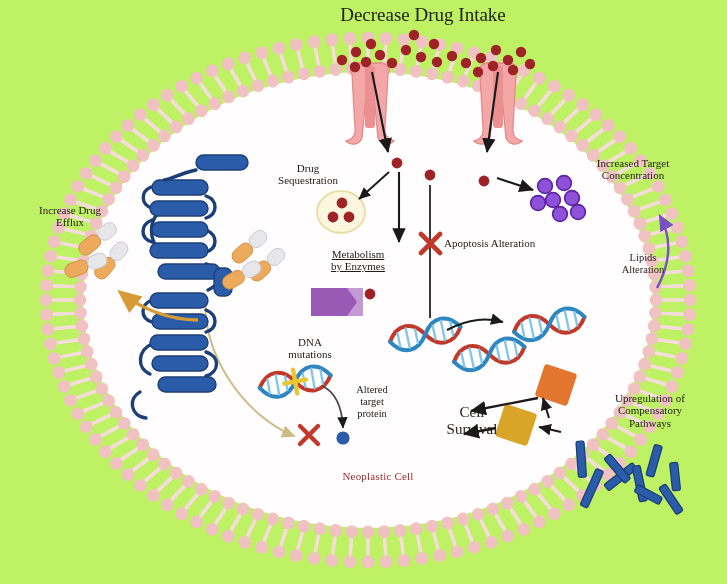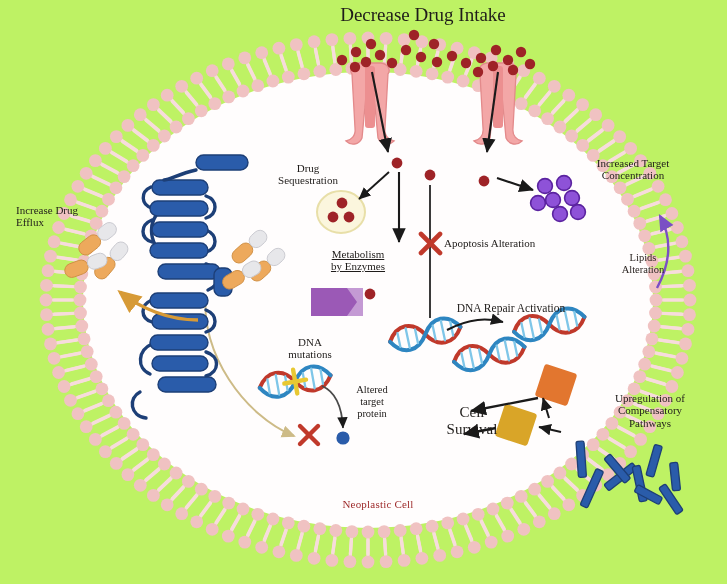--- a/index.html
+++ b/index.html
@@ -785,48 +785,47 @@
       <g transform="translate(240,276) rotate(-30)">
         <rect x="-19" y="-7" width="23" height="14" rx="7" fill="#eda95c" stroke="#d08f44" stroke-width=".9"></rect>
         <rect x="4" y="-7" width="19" height="14" rx="7" fill="#e7e7ea" stroke="#c9c9cf" stroke-width=".9"></rect>
       </g>
     </g>
 
   </svg>
 
   <div class="lbl lbl-title" style="left:328px; top:4px; width:190px;">Decrease Drug Intake</div>
 
-  <div class="lbl lbl-major left-al" style="left:16px; top:204px; width:140px; text-align:left;font-family:Liberation Serif, serif;">Increase Drug
+  <div class="lbl lbl-major left-al" style="left:0; top:204px; width:140px; text-align:center;font-family:Liberation Serif, serif;">Increase Drug
 Efflux</div>
 
   <div class="lbl lbl-major" style="left:248px; top:162px; width:120px;">Drug
 Sequestration</div>
 
   <div class="lbl lbl-major" style="left:298px; top:248px; width:120px;text-decoration:underline;">Metabolism
 by Enzymes</div>
 
   <div class="lbl lbl-major left-al" style="left:444px; top:237px; width:190px; text-align:left;">Apoptosis Alteration</div>
 
   <div class="lbl lbl-major" style="left:546px; top:157px; width:174px;text-align:center;">Increased Target
 Concentration</div>
 
   <div class="lbl lbl-lipid" style="left:602px; top:252px; width:82px;">Lipids
 Alteration</div>
 
-  <div class="lbl lbl-small" style="left:436px; top:302px; width:150px;">DNA Repair Activation</div>
 
   <div class="lbl lbl-major" style="left:252px; top:336px; width:116px;">DNA
 mutations</div>
 
   <div class="lbl lbl-tiny" style="left:340px; top:384px; width:64px;">Altered
 target
 protein</div>
 
   <div class="lbl lbl-med" style="left:430px; top:404px; width:84px;">Cell
 Survival</div>
 
   <div class="lbl lbl-major" style="left:576px; top:392px; width:148px;">Upregulation of
 Compensatory
 Pathways</div>
 
-  <div class="lbl lbl-neo" style="left:318px; top:470px; width:120px;margin-top:28px;">Neoplastic Cell</div>
+  <div class="lbl lbl-neo" style="left:318px; top:470px; width:120px;">Neoplastic Cell</div>
 
 </div>
 
 </body></html>

